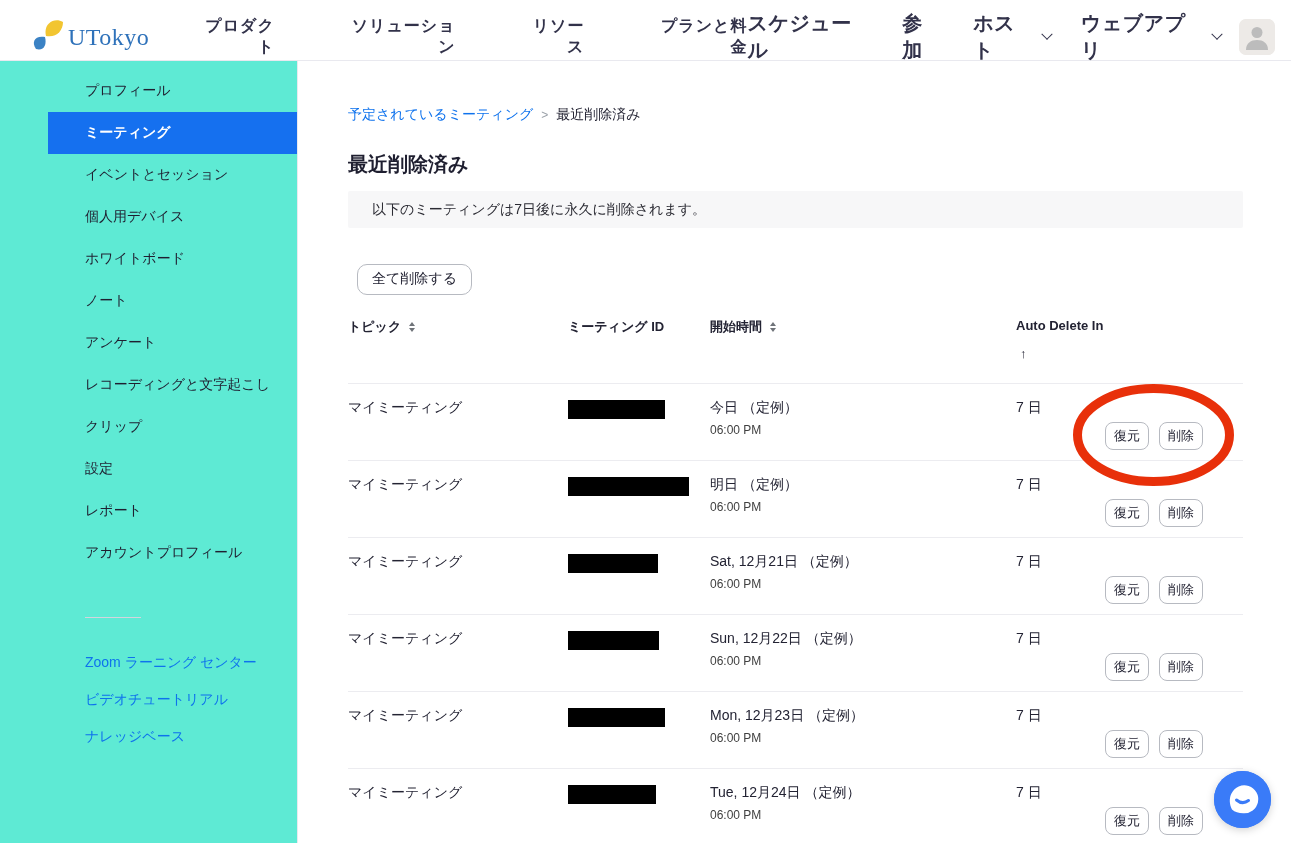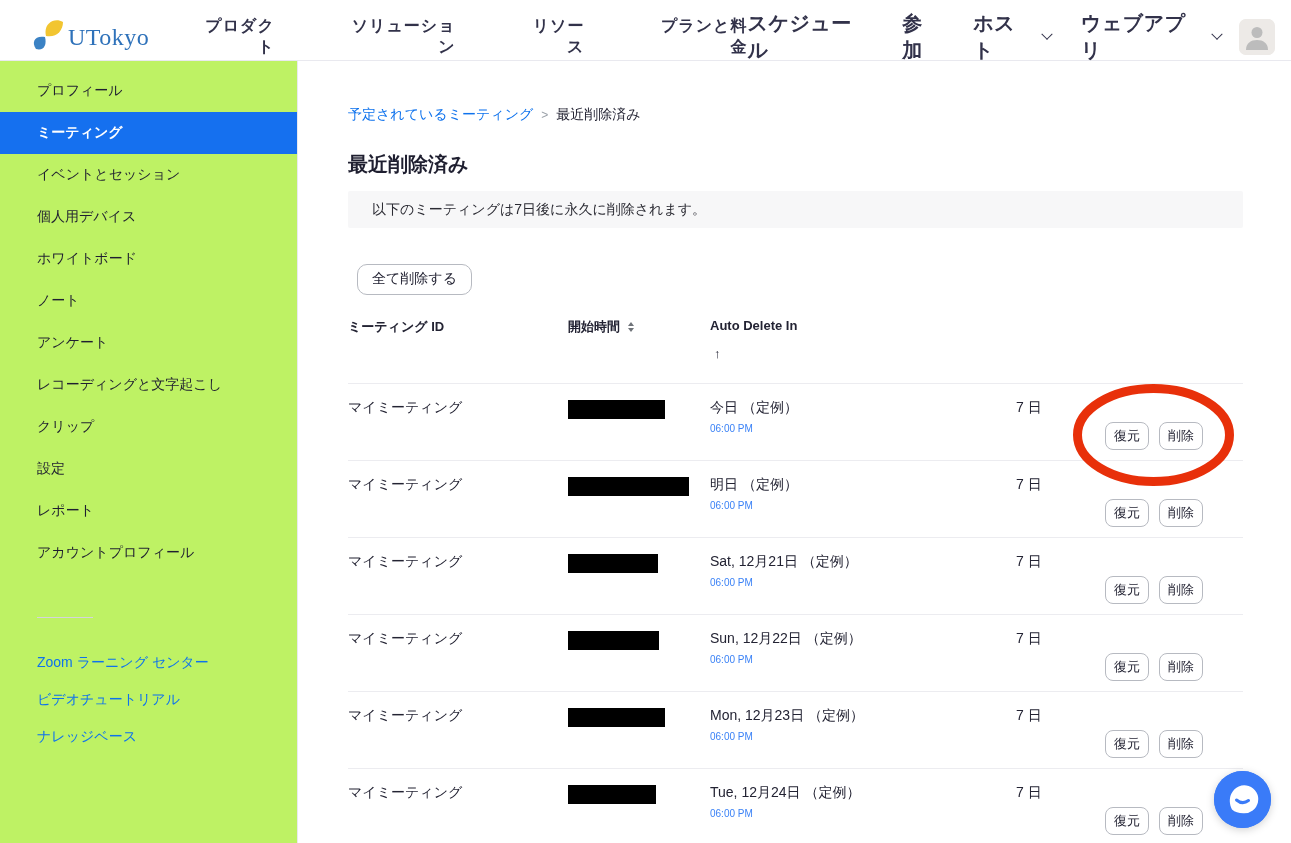--- a/index.html
+++ b/index.html
@@ -14,22 +14,22 @@
   .nav-left { display:flex; align-items:center; gap:60px;text-align:right; }
   .nav-left .nav-item { font-size:16px; font-weight:600; color:#32324a; letter-spacing:1px; cursor:pointer; }
   .nav-spacer { flex:1; }
   .nav-right { display:flex; align-items:center; gap:30px; margin-right:18px; }
   .nav-right .nav-item { font-size:20px; font-weight:700; color:#32324a; letter-spacing:0.5px; cursor:pointer; display:flex; align-items:center; gap:7px; }
   .chev { width:8px; height:8px; border-right:1.7px solid #32324a; border-bottom:1.7px solid #32324a;
     transform:rotate(45deg) translate(-2px,-2px); display:inline-block; }
   .avatar { width:36px; height:36px; border-radius:7px; background:#edeae7; overflow:hidden; cursor:pointer; }
 
   
-  .sidebar { position:absolute; top:61px; left:0; bottom:0; width:298px; background:#bef264;
-    border-right:1px solid #e9e9ef; padding-top:9px; }
+  .sidebar { position:absolute; top:61px; left:0; bottom:0; width:298px; background:#5eead4;
+    border-right:1px solid #e9e9ef; padding-top:9px;padding-left:48px; }
   .side-item { height:42px; display:flex; align-items:center; padding-left:37px; font-size:14px;
     font-weight:500; color:#1f1f30; cursor:pointer; }
   .side-item.active { background:#1570EF; color:#fff; font-weight:600; }
   .side-divider { width:56px; height:1px; background:#d4d4dc; margin:43px 0 26px 37px; }
   .help-link { height:37px; display:flex; align-items:center; padding-left:37px; font-size:14px;
     color:#0E72ED; cursor:pointer; }
 
   
   .main { position:absolute; top:61px; left:301px; right:0; bottom:0; background:#fff;
     padding-left:47px; padding-right:48px; }
@@ -55,21 +55,21 @@
   .tri-down { width:0; height:0; border-left:3.5px solid transparent; border-right:3.5px solid transparent;
     border-top:4.5px solid #6f7379; }
   .th-auto { display:flex; flex-direction:column; align-items:flex-start; gap:13px; padding-top:5px; }
   .sort-up-arrow { font-size:13px; font-weight:400; margin-left:4px; cursor:pointer; }
 
   .row { display:grid; grid-template-columns:220px 142px 306px 89px 1fr; min-height:77px;
     border-bottom:1px solid #ececf0; padding-top:15px; position:relative; }
   .cell-topic { font-size:14px; color:#232333; }
   .redact { height:19px; background:#000; margin-top:1px; }
   .cell-start .date { font-size:14px; color:#232333; }
-  .cell-start .time { font-size:10px; color:#3b82f6; margin-top:6px; }
+  .cell-start .time { font-size:12px; color:#404040; margin-top:6px; }
   .cell-auto { font-size:14px; color:#232333; }
   .cell-actions { display:flex; align-items:flex-end; justify-content:flex-end; gap:10px;
     padding:0 40px 10px 0; }
   .mini-btn { background:#fff; border:1px solid #b7bac1; border-radius:8px; padding:4px 8px;
     font-size:13px; color:#232333; cursor:pointer; font-family:inherit; white-space:nowrap; }
 
   
   .red-circle { position:absolute; left:1072px; top:383px; width:163px; height:104px; z-index:10; pointer-events:none; }
   .chat-fab { position:absolute; left:1214px; top:771px; width:57px; height:57px; border-radius:50%;
     background:#3A7BF8; z-index:10; cursor:pointer; box-shadow:0 2px 8px rgba(0,0,0,0.18);
@@ -185,20 +185,27 @@
 
   <div class="notice">
     <span>以下のミーティングは7日後に永久に削除されます。</span>
   </div>
 
   <button class="delete-all">全て削除する</button>
 
   <div class="tbl">
     <div class="tbl-head">
       <div class="th">
+        <span>トピック</span>
+        <span class="sort">
+            <span class="tri-up"></span>
+            <span class="tri-down"></span>
+          </span>
+      </div>
+      <div class="th">
         <span>ミーティング ID</span>
       </div>
       <div class="th">
         <span>開始時間</span>
         <span class="sort">
             <span class="tri-up"></span>
             <span class="tri-down"></span>
           </span>
       </div>
       <div class="th-auto">

